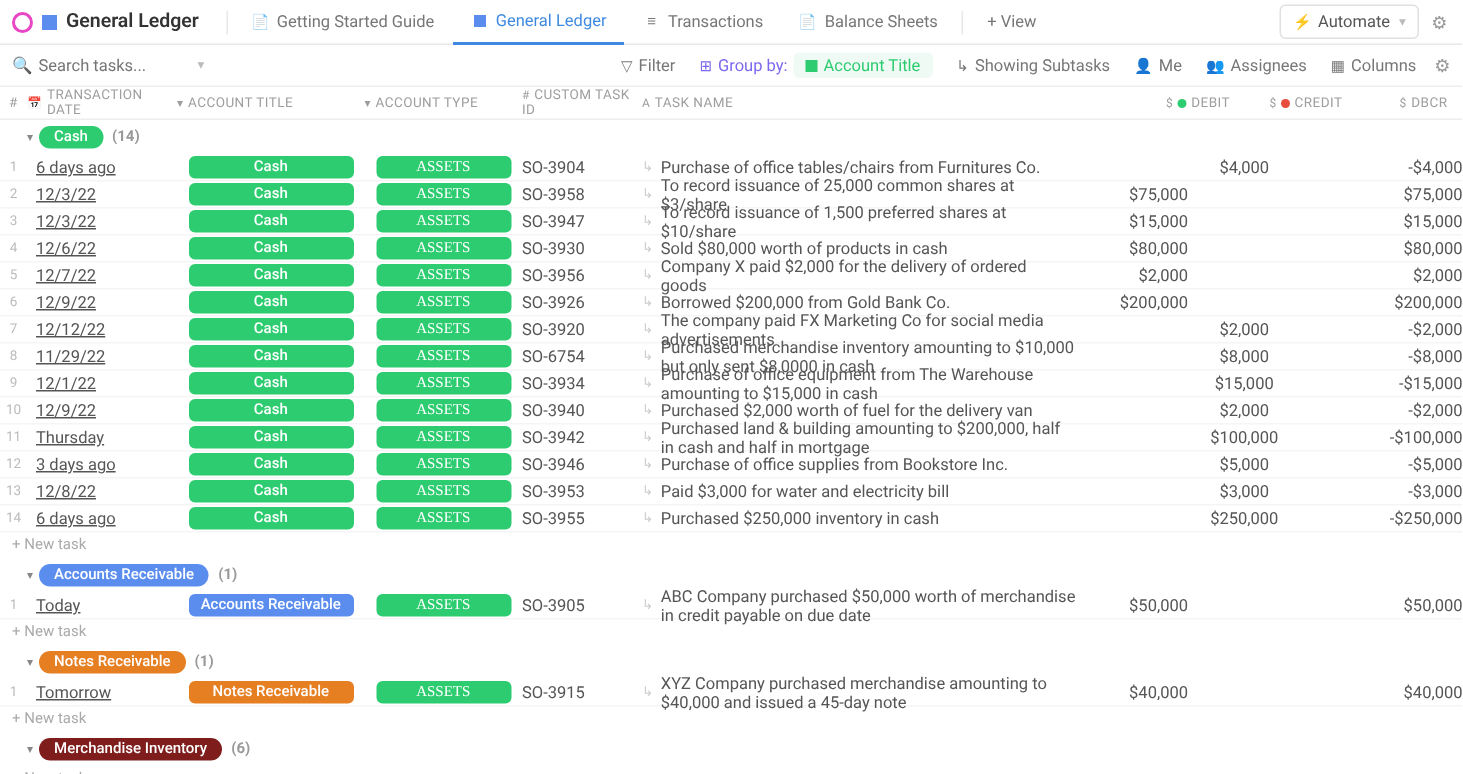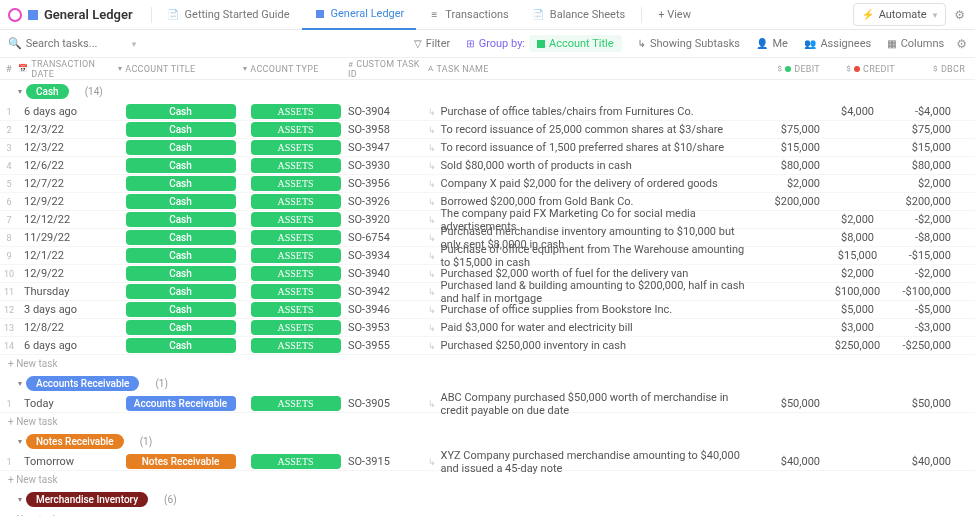--- a/index.html
+++ b/index.html
@@ -43,37 +43,37 @@
   .col-debit { width: 75px; text-align: right; display:flex; align-items:center; justify-content:flex-end;}
   .col-credit { width: 75px; text-align: right; display:flex; align-items:center; justify-content:flex-end;}
   .col-dbcr { width: 80px; text-align: right; padding-right: 10px; display:flex; align-items:center; justify-content:flex-end;}
   .hdr-ic { font-size: 8px; margin-right: 3px; }
   .dot-g { width:6px; height:6px; border-radius:50%; background:#2ecc71; margin-right:3px; }
   .dot-r { width:6px; height:6px; border-radius:50%; background:#e74c3c; margin-right:3px; }
   
   
   .grouprow { display:flex; align-items:center; padding: 4px 8px 4px 18px; }
   .grp-pill { color: #fff; font-size: 10px; padding: 2px 10px; border-radius: 10px; font-weight: 500; }
-  .cnt { color: #999; font-size: 10px; margin-left: 16px; }
+  .cnt { color: #999; font-size: 10px; margin-left: 6px; font-weight: bold; }
   .g-cash { background: #2ecc71; }
   .g-ar   { background: #5b8def; }
   .g-nr   { background: #e67e22; }
   .g-mi   { background: #7f1d1d; }
   
   
   .row { display:flex; align-items:center; height: 18px; border-bottom: 1px solid #f5f5f5; font-size: 11px; color: #555; }
   .c-idx { width: 18px; text-align:center; color:#bbb; font-size: 9px;}
-  .c-date { width: 100px; padding-left: 6px; }
+  .c-date { width: 100px; padding-left: 6px; text-decoration: underline; }
   .c-title { width: 125px; display:flex; justify-content:center; }
   .c-type { width: 105px; display:flex; justify-content:center; }
   .c-ctid { width: 80px; color:#555;}
   .c-task { flex: 1; display:flex; align-items:center; }
   .c-debit { width: 75px; text-align:right; }
   .c-credit { width: 75px; text-align:center; }
-  .c-dbcr { width: 80px; text-align:right; padding-right: 24px;}
+  .c-dbcr { width: 80px; text-align:right; padding-right: 0; margin-left: 28px;}
   .pill { display:inline-block; width: 110px; text-align:center; padding:2px 0; border-radius:4px; color:#fff; font-size:10px; font-weight:500;}
   .pill.sm { width: 90px; font-family: Liberation Serif, serif; }
   .p-green { background:#2ecc71; }
   .p-blue { background:#5b8def; }
   .p-orange { background:#e67e22; }
   .task-ic { color:#ccc; margin-right:5px; font-size:9px;}
   
   .newtask { color:#aaa; font-size:10px; padding: 3px 8px; cursor:pointer;}
   .caret { color:#888; font-size:8px; margin-right:4px;}
 </style>

